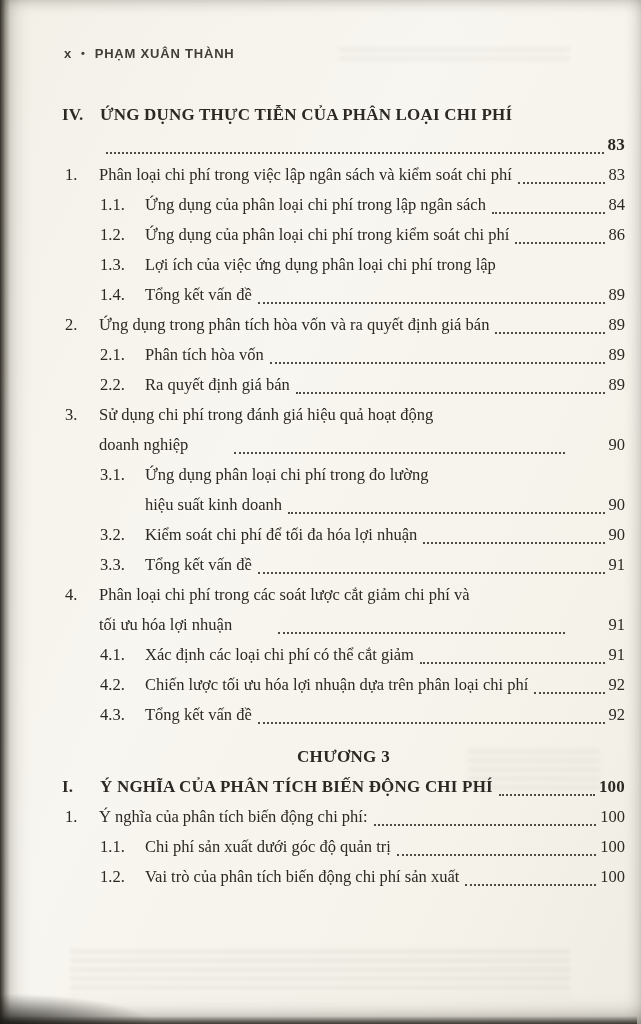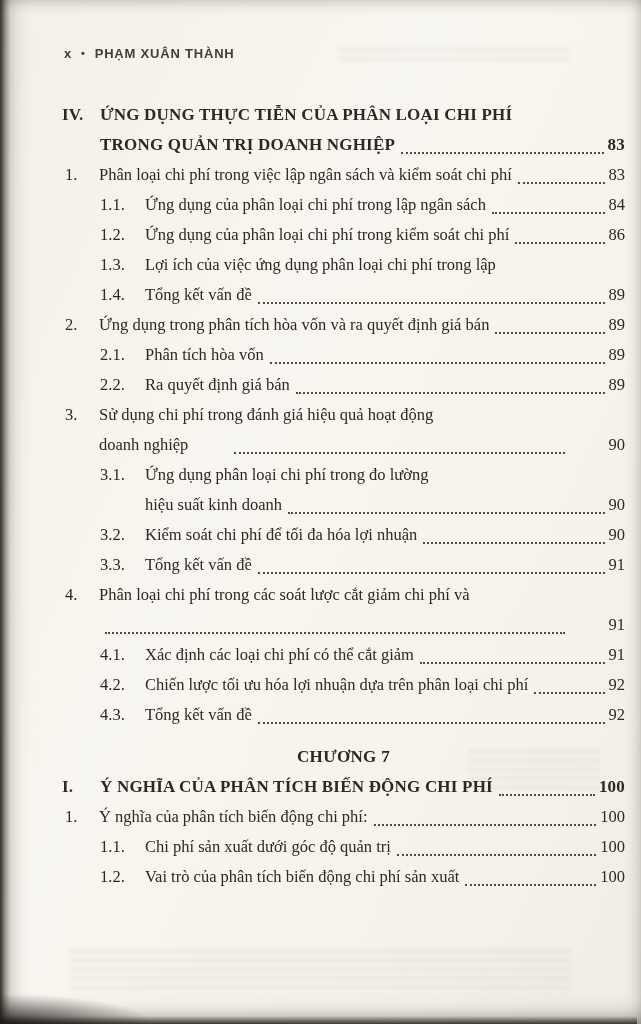--- a/index.html
+++ b/index.html
@@ -73,21 +73,20 @@
     <span>PHẠM XUÂN THÀNH</span>
   </header>
 
   <main class="toc">
     <div class="toc-block">
         <div class="toc-row main">
           <span class="toc-num">IV.</span>
           <span class="toc-text">ỨNG DỤNG THỰC TIỄN CỦA PHÂN LOẠI CHI PHÍ</span>
         </div>
         <div class="toc-row main cont">
-          <span class="toc-text">TRONG QUẢN TRỊ DOANH NGHIỆP</span>
           <span class="leader"></span>
           <span class="toc-page">83</span>
         </div>
         <div class="toc-row l1">
           <span class="toc-num">1.</span>
           <span class="toc-text">Phân loại chi phí trong việc lập ngân sách và kiểm soát chi phí</span>
           <span class="leader"></span>
           <span class="toc-page">83</span>
         </div>
         <div class="toc-row l2">
@@ -158,20 +157,21 @@
           <span class="toc-num">3.3.</span>
           <span class="toc-text">Tổng kết vấn đề</span>
           <span class="leader"></span>
           <span class="toc-page">91</span>
         </div>
         <div class="toc-row l1">
           <span class="toc-num">4.</span>
           <span class="toc-text">Phân loại chi phí trong các soát lược cắt giảm chi phí và</span>
         </div>
         <div class="toc-row l1 cont">
+          <span class="toc-text">tối ưu hóa lợi nhuận</span>
           <span class="leader"></span>
           <span class="toc-page">91</span>
         </div>
         <div class="toc-row l2">
           <span class="toc-num">4.1.</span>
           <span class="toc-text">Xác định các loại chi phí có thể cắt giảm</span>
           <span class="leader"></span>
           <span class="toc-page">91</span>
         </div>
         <div class="toc-row l2">
@@ -182,21 +182,21 @@
         </div>
         <div class="toc-row l2">
           <span class="toc-num">4.3.</span>
           <span class="toc-text">Tổng kết vấn đề</span>
           <span class="leader"></span>
           <span class="toc-page">92</span>
         </div>
       </div>
 
     <div class="chapter">
-      <div>CHƯƠNG 7</div>
+      <div>CHƯƠNG 3</div>
     </div>
 
     <div class="toc-block">
         <div class="toc-row main">
           <span class="toc-num">I.</span>
           <span class="toc-text">Ý NGHĨA CỦA PHÂN TÍCH BIẾN ĐỘNG CHI PHÍ</span>
           <span class="leader"></span>
           <span class="toc-page">100</span>
         </div>
         <div class="toc-row l1">

